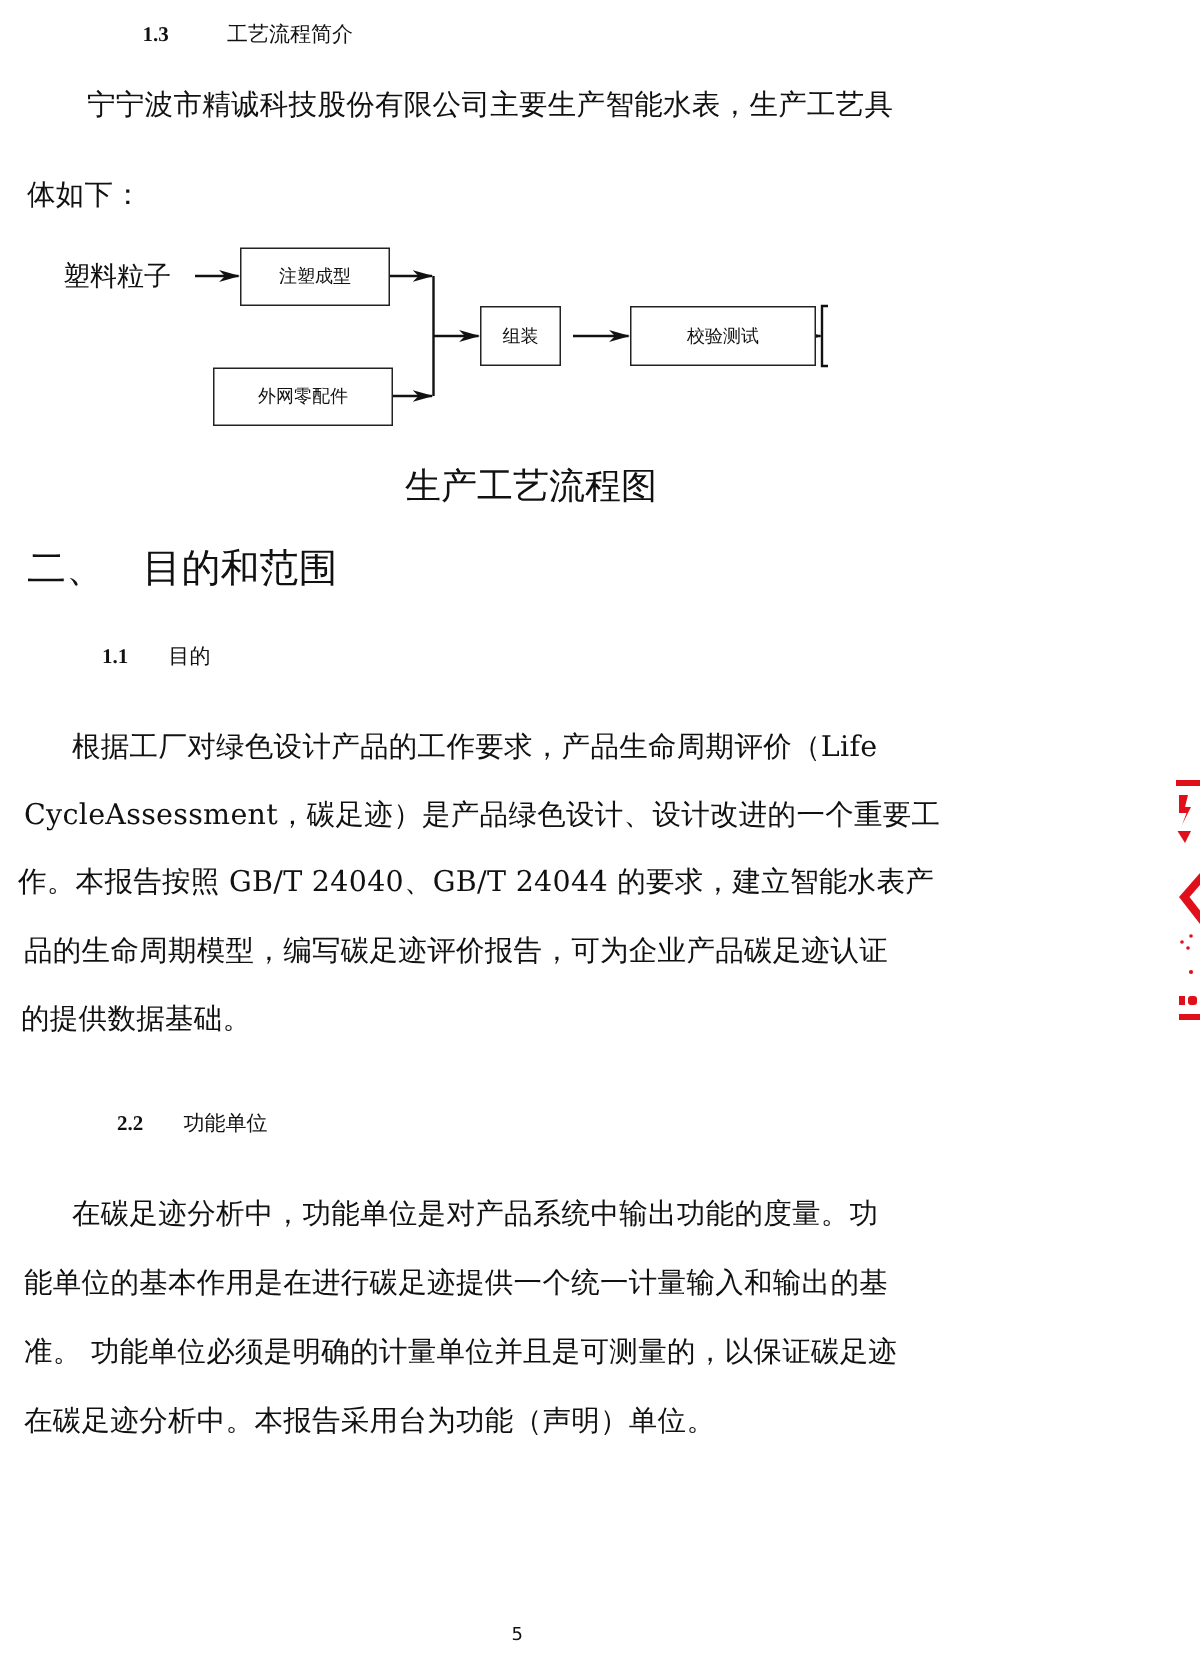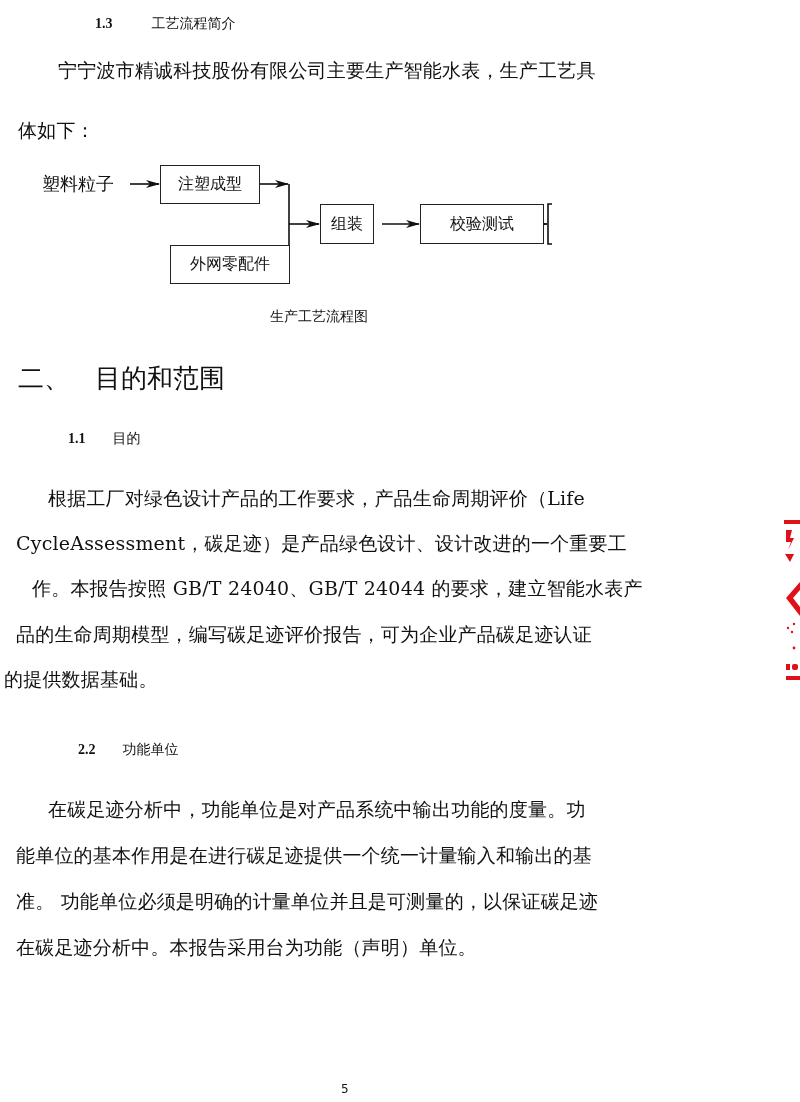--- a/index.html
+++ b/index.html
@@ -16,24 +16,24 @@
   .h-sub .txt { font-family: "DejaVu Sans", sans-serif; }
   .h-main { font-size: 26px; line-height: 34px; white-space: nowrap; font-family: Liberation Serif, serif; }
   .para {
     font-size: 19px; line-height: 44px; white-space: nowrap;
     font-family: "DejaVu Serif", serif;
     letter-spacing: 0.2px;
   }
   .box {
     position: absolute; border: 1.5px solid #222; background: #fff;
     display: flex; align-items: center; justify-content: center;
-    font-size: 16px; font-family: Liberation Serif, serif; box-sizing: border-box;
+    font-size: 12px; font-family: Liberation Serif, serif; box-sizing: border-box;
   }
   .label { position: absolute; font-size: 18px; font-family: "DejaVu Serif", serif; white-space: nowrap; }
-  .caption { font-size: 14px; font-family: Liberation Serif, serif; white-space: nowrap; }
+  .caption { font-size: 24px; font-family: Liberation Serif, serif; white-space: nowrap; }
   .page-num { font-size: 12px; font-family: "DejaVu Sans", sans-serif; }
   .stamp {
     position: absolute; left: 782px; top: 520px; width: 18px; height: 170px;
   }
 </style>
 </head>
 <body>
 
 <div class="abs h-sub" style="left:95px; top:8px;">
   <span class="num">1.3</span>
@@ -64,44 +64,44 @@
 
     <line x1="382" y1="74" x2="419" y2="74" stroke="#111" stroke-width="1.6" marker-end="url(#arr)"></line>
 
     <line x1="522" y1="74" x2="547" y2="74" stroke="#111" stroke-width="1.6" marker-end="url(#arr)"></line>
 
     <path d="M552,54 L548,54 L548,94 L552,94" fill="none" stroke="#111" stroke-width="1.6"></path>
   </svg>
 
   <div class="label" style="left:42px; top:22px;">塑料粒子</div>
   <div class="box" style="left:160px; top:15px; width:100px; height:39px;">注塑成型</div>
-  <div class="box" style="left:142px; top:95px; width:120px; height:39px;margin-left:28px;">外网零配件</div>
+  <div class="box" style="left:142px; top:95px; width:120px; height:39px;">外网零配件</div>
   <div class="box" style="left:320px; top:54px; width:54px; height:40px;">组装</div>
   <div class="box" style="left:420px; top:54px; width:124px; height:40px;">校验测试</div>
 </div>
 
 <div class="abs caption" style="left:270px; top:308px;">生产工艺流程图</div>
 
 <div class="abs h-main" style="left:18px; top:362px;">
   <span>二、</span>
   <span style="display:inline-block;width:12px;"></span>
   <span>目的和范围</span>
 </div>
 
 <div class="abs h-sub" style="left:68px; top:423px;">
   <span class="num">1.1</span>
   <span style="display:inline-block;width:18px;"></span>
   <span class="txt">目的</span>
 </div>
 
 <div class="abs para" style="left:48px; top:476px;">根据工厂对绿色设计产品的工作要求，产品生命周期评价（Life</div>
 <div class="abs para" style="left:16px; top:521px;">CycleAssessment，碳足迹）是产品绿色设计、设计改进的一个重要工</div>
-<div class="abs para" style="left:32px; top:566px;">作。本报告按照 GB/T 24040、GB/T 24044  的要求，建立智能水表产</div>
+<div class="abs para" style="left:12px; top:566px;">作。本报告按照 GB/T 24040、GB/T 24044  的要求，建立智能水表产</div>
 <div class="abs para" style="left:16px; top:612px;">品的生命周期模型，编写碳足迹评价报告，可为企业产品碳足迹认证</div>
-<div class="abs para" style="left:4px; top:657px;">的提供数据基础。</div>
+<div class="abs para" style="left:14px; top:657px;">的提供数据基础。</div>
 
 <div class="abs h-sub" style="left:78px; top:734px;">
   <span class="num">2.2</span>
   <span style="display:inline-block;width:18px;"></span>
   <span class="txt">功能单位</span>
 </div>
 
 <div class="abs para" style="left:48px; top:787px;">在碳足迹分析中，功能单位是对产品系统中输出功能的度量。功</div>
 <div class="abs para" style="left:16px; top:833px;">能单位的基本作用是在进行碳足迹提供一个统一计量输入和输出的基</div>
 <div class="abs para" style="left:16px; top:879px;text-align:center;">准。 功能单位必须是明确的计量单位并且是可测量的，以保证碳足迹</div>

